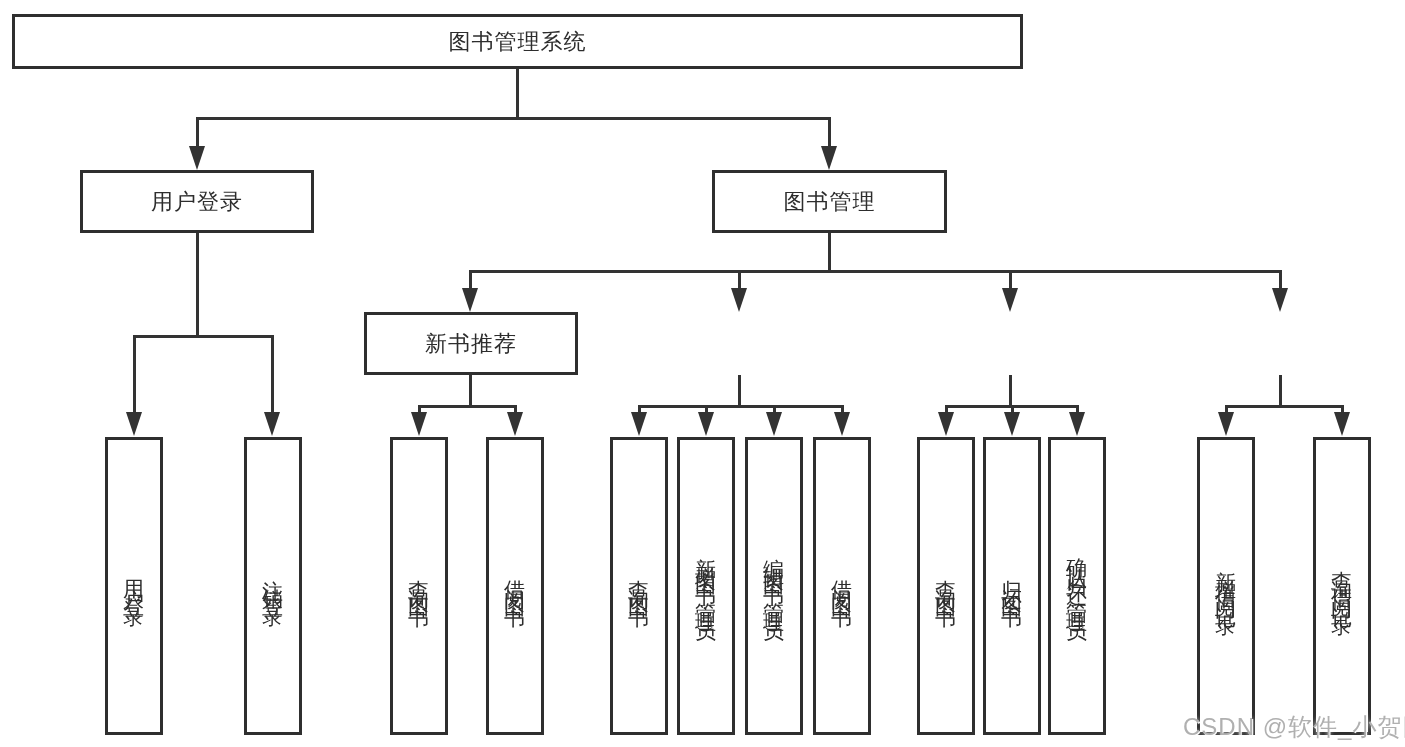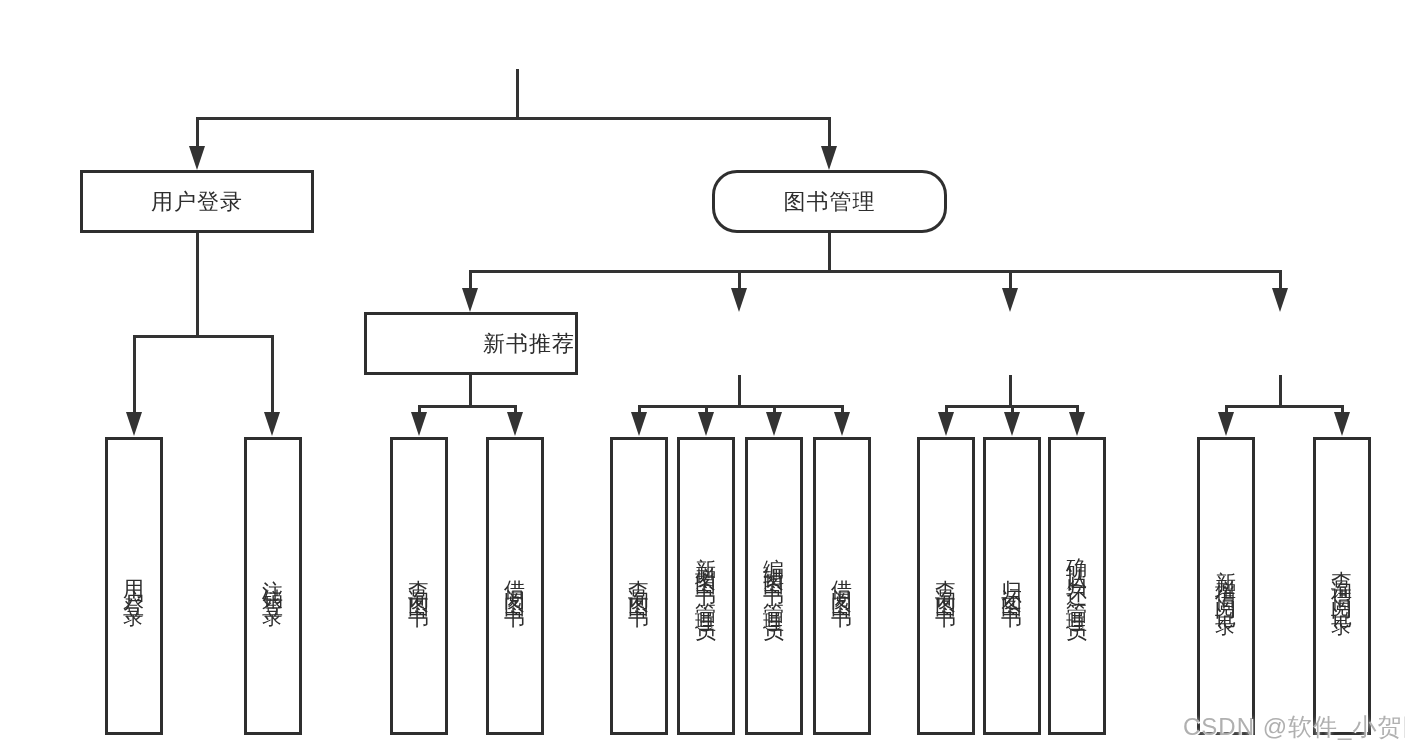--- a/index.html
+++ b/index.html
@@ -62,29 +62,32 @@
     letter-spacing: 1px;
     white-space: nowrap;
     text-shadow: 0 0 4px #ffffff, 1px 1px 0 #ffffff;
   }
 </style>
 </head>
 <body>
 
 <div class="canvas">
 
+  <div class="box" style="left:12px; top:14px; width:1011px; height:55px;">
+    <span class="hlabel">图书管理系统</span>
+  </div>
 
   <div class="box" style="left:80px; top:170px; width:234px; height:63px;">
     <span class="hlabel">用户登录</span>
   </div>
-  <div class="box" style="left:712px; top:170px; width:235px; height:63px;border-radius:25px;">
+  <div class="box" style="left:712px; top:170px; width:235px; height:63px;">
     <span class="hlabel">图书管理</span>
   </div>
 
-  <div class="box" style="left:364px; top:312px; width:214px; height:63px;justify-content:flex-end;">
+  <div class="box" style="left:364px; top:312px; width:214px; height:63px;">
     <span class="hlabel">新书推荐</span>
   </div>
 
   <div class="box leaf" style="left:105px; top:437px; width:58px; height:298px;">
     <span class="leaf-label">用户登录</span>
   </div>
   <div class="box leaf" style="left:244px; top:437px; width:58px; height:298px;">
     <span class="leaf-label">注销登录</span>
   </div>
 

